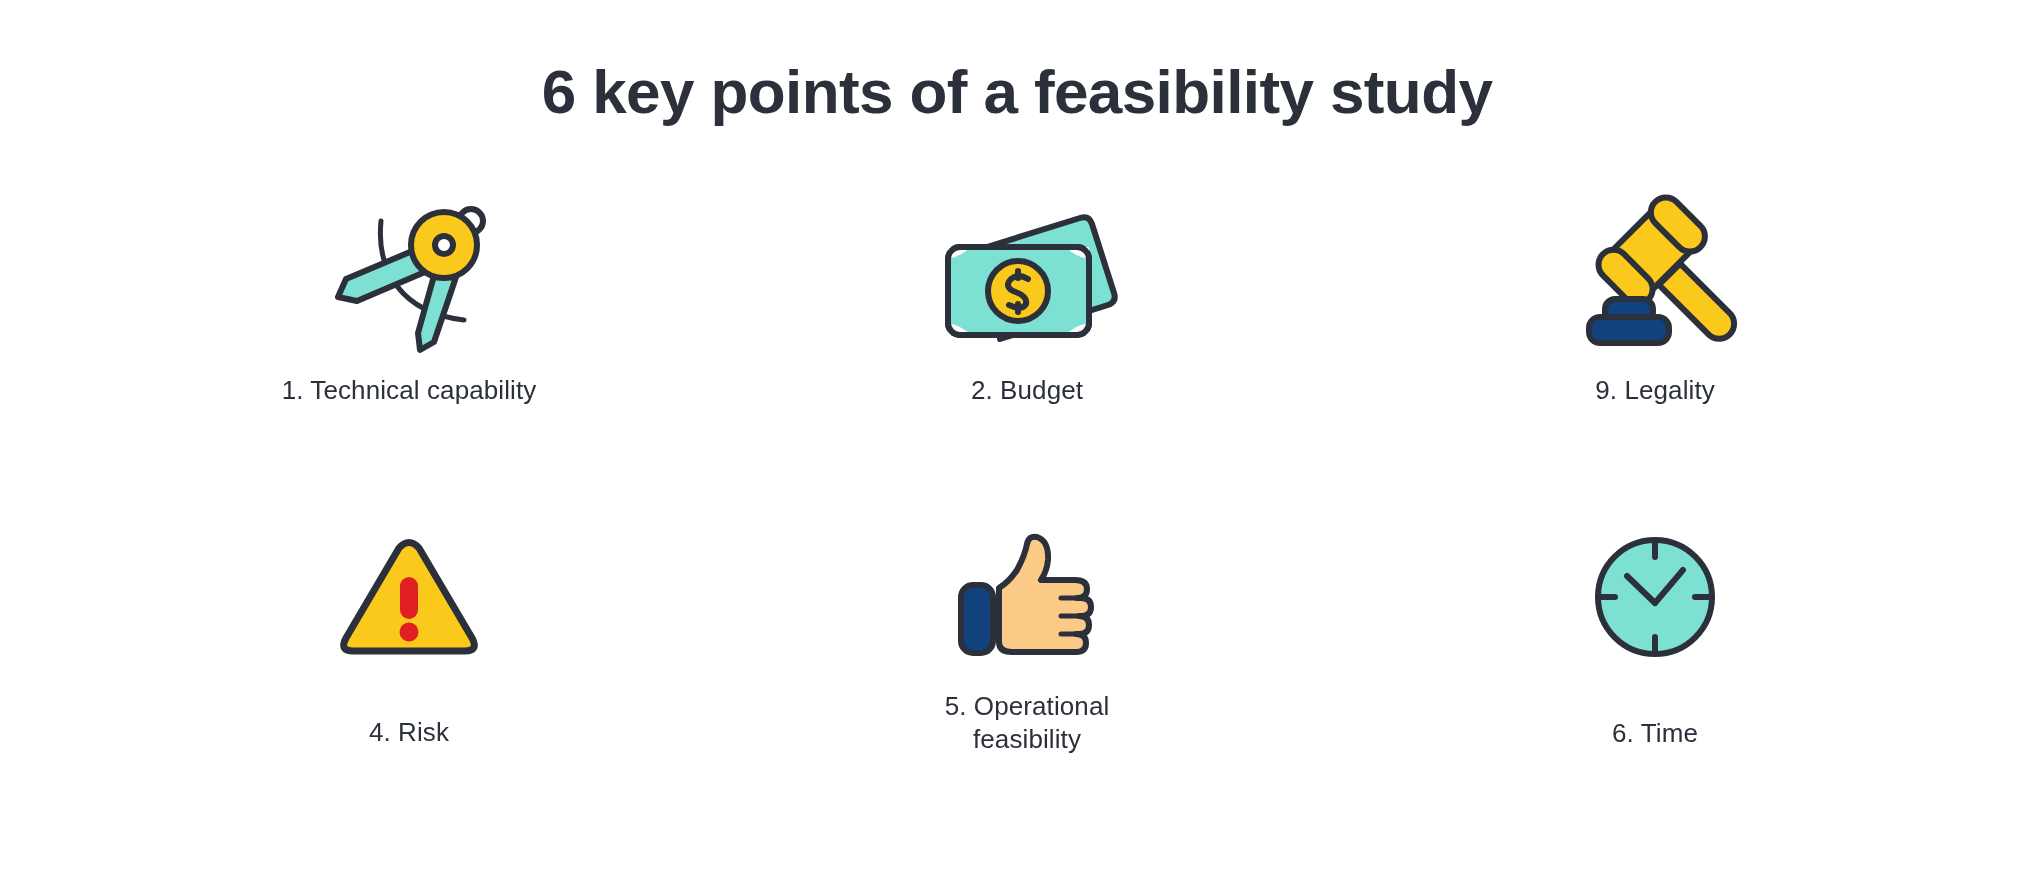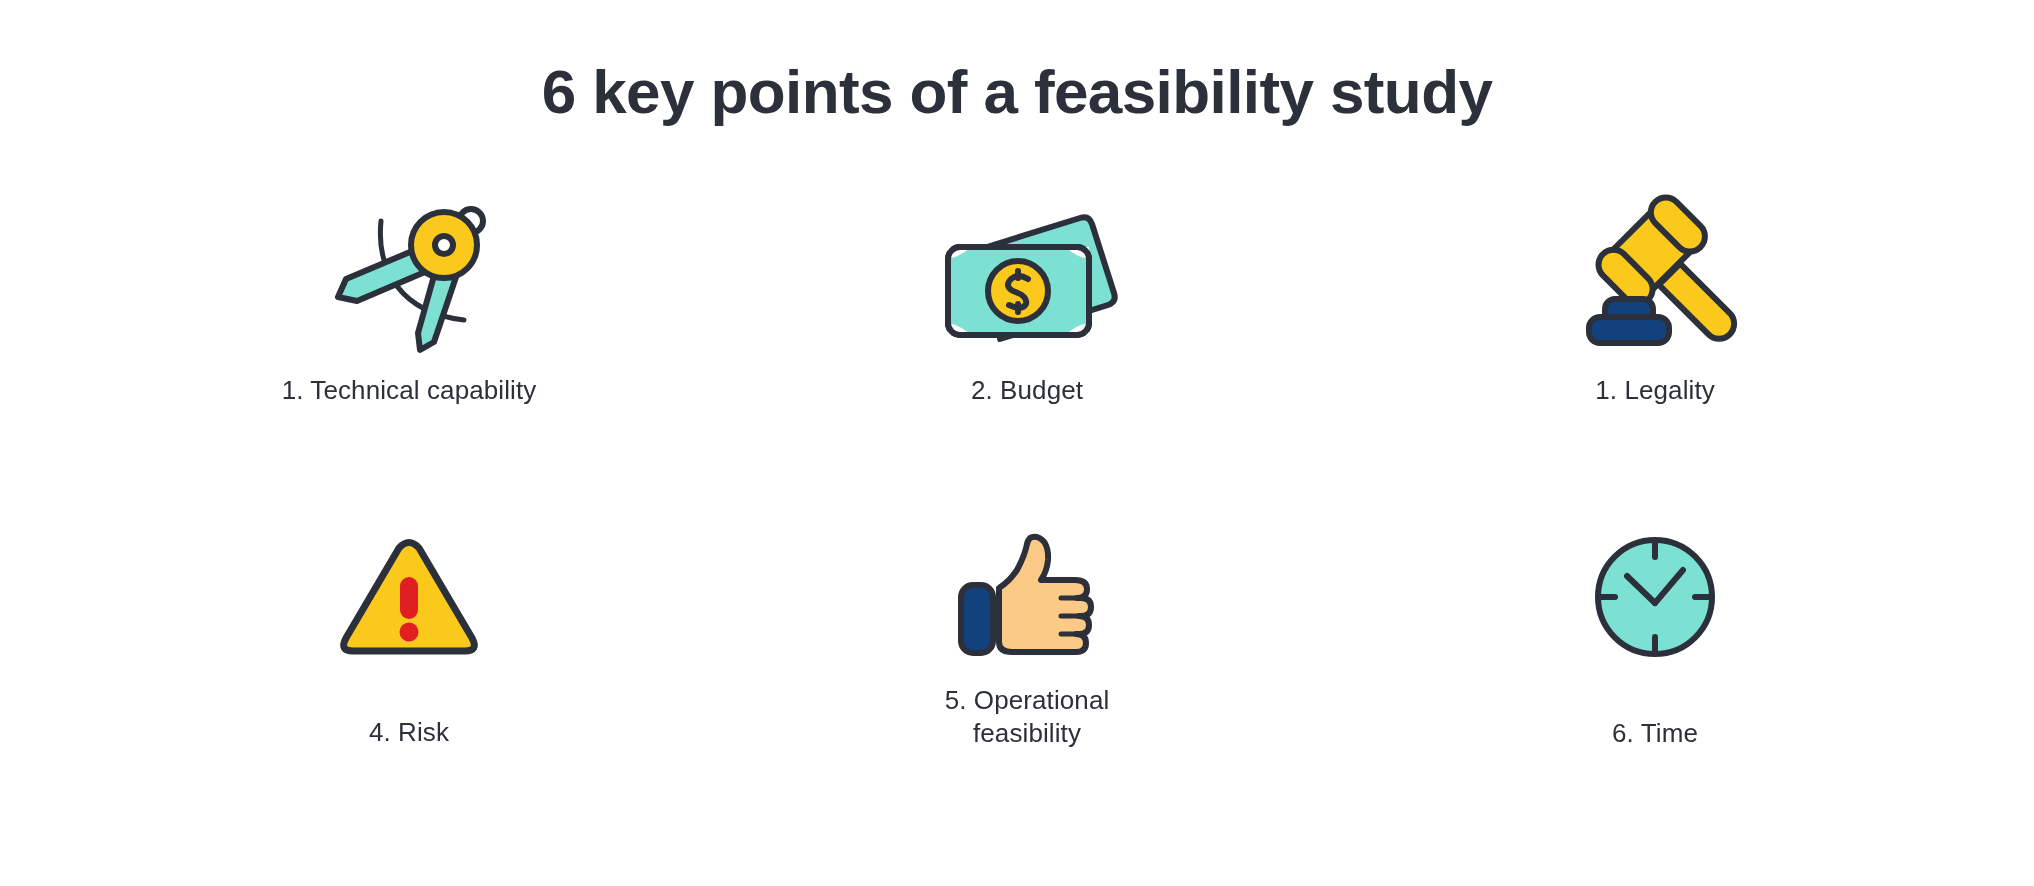--- a/index.html
+++ b/index.html
@@ -80,21 +80,21 @@
     color: #2b303a;
     line-height: 1.28;
     letter-spacing: 0.1px;
     max-width: 330px;
     white-space: pre-line;
   }
   .row2 .icon-box { height: 165px; }
   .row2 .label { margin-top: 16px; }
   .cell-4 .label { margin-top: 36px; }
   .cell-6 .label { margin-top: 37px; }
-  .cell-5 .label { margin-top: 4px; }
+  .cell-5 .label { margin-top: 10px; }
 </style>
 </head>
 <body>
 
 <div class="page">
 
   <div class="title">6 key points of a feasibility study</div>
 
   <div class="grid">
 
@@ -164,21 +164,21 @@
               <rect x="45" y="28" width="66" height="56" rx="6" fill="#fbc91b"></rect>
               <rect x="100" y="24" width="30" height="64" rx="15" fill="#fbc91b"></rect>
               <rect x="26" y="24" width="30" height="64" rx="15" fill="#fbc91b"></rect>
             </g>
 
             <rect x="32" y="104" width="48" height="24" rx="10" fill="#11427e"></rect>
             <rect x="16" y="122" width="80" height="26" rx="11" fill="#11427e"></rect>
           </g>
         </svg>
       </div>
-      <div class="label">1. Legality</div>
+      <div class="label">9. Legality</div>
     </div>
 
     <div class="cell cell-4 row2">
       <div class="icon-box">
         <svg width="140" height="125" viewBox="0 0 140 125">
           <g stroke="#2b303a" stroke-width="7" stroke-linejoin="round" stroke-linecap="round">
             <path d="M60 13 Q 70 2, 80 13 L 133 103 Q 140 116, 126 116 L 14 116 Q 0 116, 7 103 Z" fill="#fbc91b"></path>
             <rect x="61" y="42" width="18" height="42" rx="9" fill="#e02020" stroke-width="0"></rect>
             <circle cx="70" cy="97" r="9.5" fill="#e02020" stroke-width="0"></circle>
           </g>

